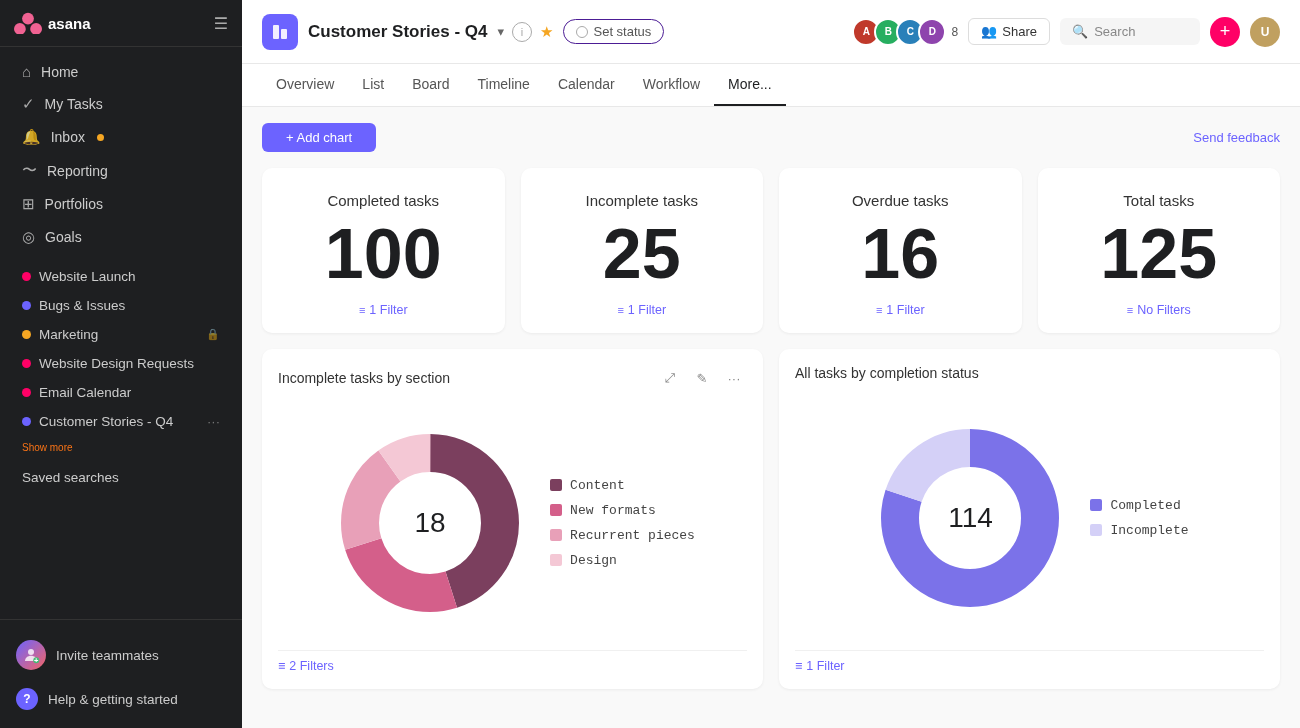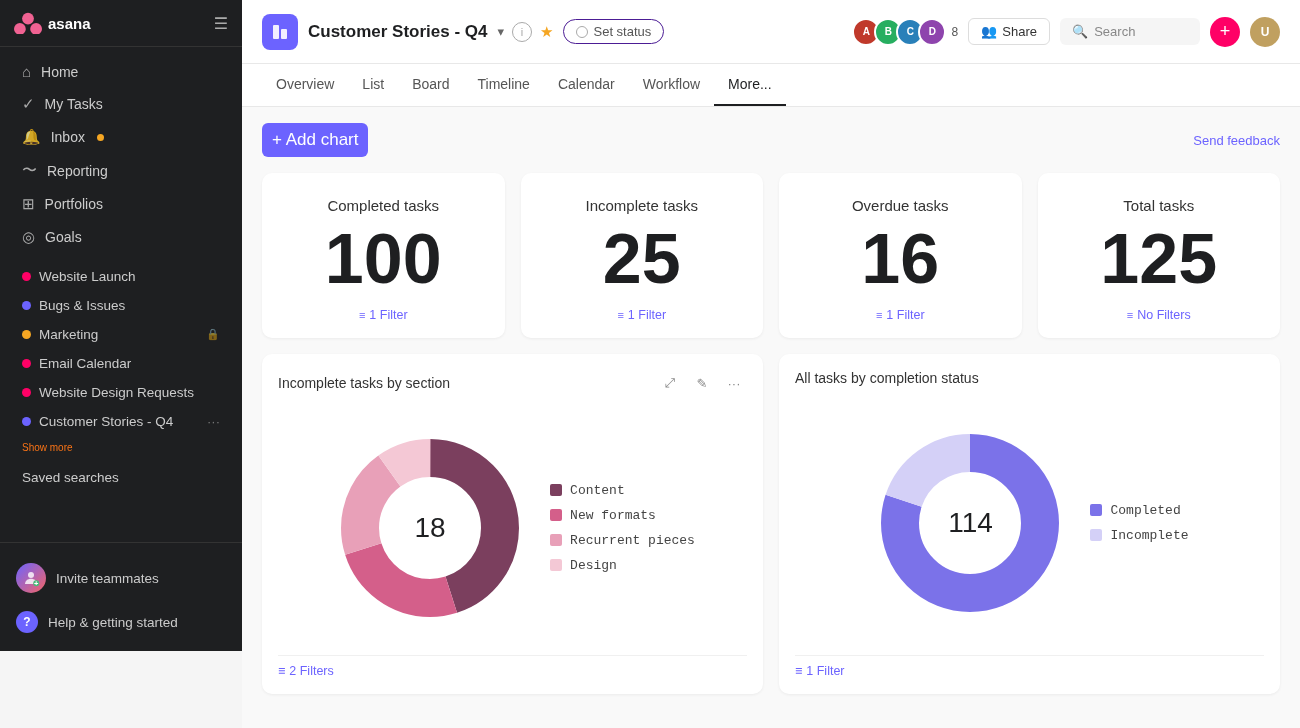--- a/index.html
+++ b/index.html
@@ -6,21 +6,21 @@
     body { font-family: -apple-system, BlinkMacSystemFont, 'Segoe UI', sans-serif; display: flex; height: 728px; overflow: hidden; background: #f5f5f5; }
 
     
     #sidebar {
       width: 242px;
       min-width: 242px;
       background: #1e1f21;
       color: #ccc;
       display: flex;
       flex-direction: column;
-      height: 651px;
+      height: 728px;
       overflow: hidden;
     }
     .sidebar-header {
       display: flex;
       align-items: center;
       justify-content: space-between;
       padding: 12px 14px;
       border-bottom: 1px solid #333;
     }
     .asana-logo {
@@ -327,22 +327,22 @@
       margin-bottom: 16px;
     }
     .add-chart-btn {
       display: flex;
       align-items: center;
       gap: 5px;
       background: #6c63ff;
       color: white;
       border: none;
       border-radius: 6px;
-      padding: 7px 10px;
-      font-size: 17px;
+      padding: 7px 24px;
+      font-size: 13px;
       cursor: pointer;
       font-weight: 500;
     }
     .send-feedback-link {
       font-size: 13px;
       color: #6c63ff;
       cursor: pointer;
       text-decoration: none;
     }
 
@@ -528,25 +528,25 @@
     <span class="fav-dot" style="background:#6c63ff"></span>
     <span>Bugs &amp; Issues</span>
   </div>
   <div class="fav-item">
     <span class="fav-dot" style="background:#f5a623"></span>
     <span>Marketing</span>
     <span class="lock-icon">🔒</span>
   </div>
   <div class="fav-item">
     <span class="fav-dot" style="background:#f06"></span>
-    <span>Email Calendar</span>
+    <span>Website Design Requests</span>
   </div>
   <div class="fav-item">
     <span class="fav-dot" style="background:#f06"></span>
-    <span>Website Design Requests</span>
+    <span>Email Calendar</span>
   </div>
   <div class="fav-item">
     <span class="fav-dot" style="background:#6c63ff"></span>
     <span>Customer Stories - Q4</span>
     <span class="more-icon">···</span>
   </div>
 
   <div class="show-more">Show more</div>
 
   <div class="saved-searches">Saved searches</div>

